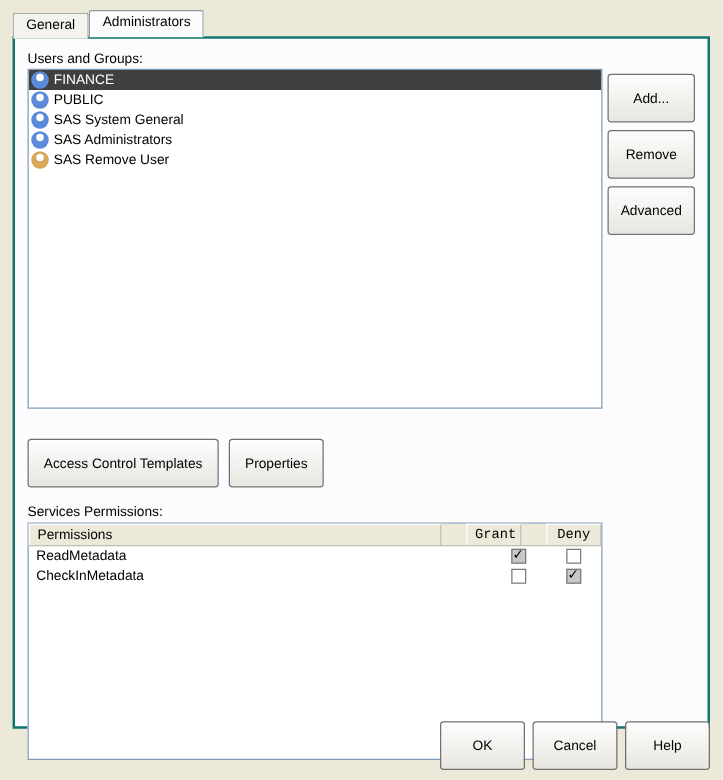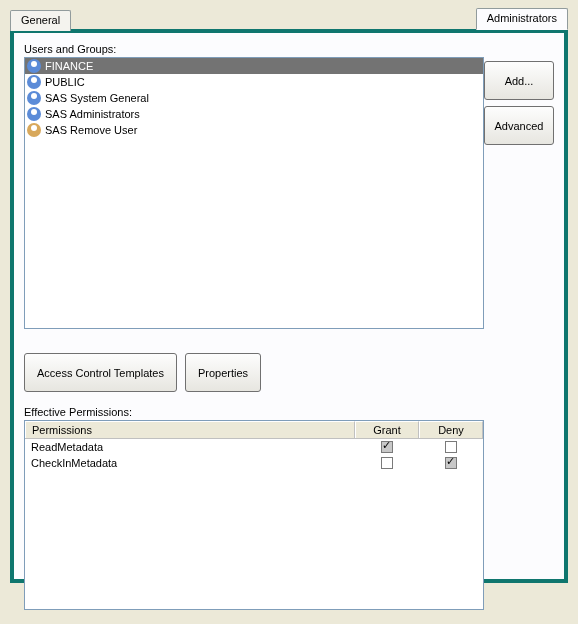--- a/index.html
+++ b/index.html
@@ -1,39 +1,39 @@
 <!DOCTYPE html>
 <html><head>
 <meta charset="utf-8">
 <style>
 * { box-sizing: border-box; margin: 0; padding: 0; font-family: Tahoma, Arial, sans-serif; font-size: 11px; }
 body { background: #ece9d8; width: 578px; height: 624px; overflow: hidden; }
 .dialog { position: relative; width: 578px; height: 624px; padding: 8px 10px; }
-.tabs { display: flex; position: relative; z-index: 2; justify-content: space-between; }
+.tabs { display: flex; position: relative; z-index: 2; }
 .tab { padding: 3px 10px 3px 10px; border: 1px solid #919b9c; border-bottom: none; background: #ece9d8; margin-right: 0; cursor: default; border-radius: 2px 2px 0 0; position: relative; }
 .tab.inactive { background: #f4f3ee; top: 2px; }
 .tab.active { background: #fcfcfe; top: 0; padding-bottom: 5px; z-index: 3; border-bottom: 1px solid #fcfcfe; margin-bottom: -1px;}
-.panel { border: 4px solid #0f766e; background: #fcfcfe; padding: 10px 10px; height: 554px; position: relative; }
+.panel { border: 2px solid #0f766e; background: #fcfcfe; padding: 10px 10px; height: 554px; position: relative; }
 .label { color: #000; margin-bottom: 2px; }
 .list-box { border: 1px solid #7f9db9; background: #fff; width: 460px; height: 272px; overflow: auto; }
 .list-row { display: flex; align-items: center; height: 16px; padding: 0 2px; gap: 4px; }
-.list-row.selected { background: #737373; color: #fff; }
+.list-row.selected { background: #404040; color: #fff; }
 .icon-group, .icon-user { width: 14px; height: 14px; display: inline-block; background: #5b8bd8; border-radius: 50%; position: relative; flex-shrink:0; }
 .icon-user { background: #d8a85b; }
 .icon-group::before, .icon-user::before { content: ""; position:absolute; width:6px; height:6px; background:#fff; border-radius:50%; top:2px; left:4px; }
 .side-btns { position: absolute; right: 10px; top: 28px; display: flex; flex-direction: column; gap: 6px; }
 .btn { border: 1px solid #707070; background: linear-gradient(#fdfdfd,#e7e6e0); padding: 2px 8px; min-width: 70px; height: 39px; cursor: default; border-radius: 3px; text-align: center; }
 .below-list { display: flex; gap: 8px; margin-top: 24px; }
 .below-list .btn { min-width: auto; padding: 2px 12px; }
 .eff-label { margin-top: 14px; }
 .perm-table { border: 1px solid #7f9db9; background: #fff; width: 460px; height: 190px; }
-.perm-header { display: flex; background: #ece9d8; border-bottom: 1px solid #c0c0c0; }
+.perm-header { display: flex; background: #ece9d8; border-bottom: 1px solid #c0c0c0; gap: 20px; }
 .perm-header .hcell { border-right: 1px solid #c0c0c0; border-top: 1px solid #fff; border-left: 1px solid #fff; padding: 2px 6px; text-align: left; }
 .col-perm { flex: 1; }
-.col-grant, .col-deny { width: 64px; text-align: center !important; }
+.col-grant, .col-deny { width: 44px; text-align: center !important; font-family: Liberation Mono, monospace; }
 .perm-row { display: flex; height: 16px; align-items: center; }
 .perm-row .pcell { padding: 0 6px; }
 .perm-row .col-grant, .perm-row .col-deny { display:flex; justify-content:center; align-items:center; }
 .chk { width: 12px; height: 12px; border: 1px solid #7a7a7a; background: #fff; display:inline-block; position:relative; }
 .chk.checked { background: #c8c8c8; }
 .chk.checked::after { content: "✓"; position:absolute; top:-3px; left:0; font-size:11px; color:#000; }
 .footer { position: absolute; bottom: 8px; right: 10px; display: flex; gap: 6px; }
 .footer .btn { min-width: 68px; }
 </style>
 </head>
@@ -64,29 +64,30 @@
           <span>SAS Administrators</span>
         </div>
         <div class="list-row">
           <span class="icon-user"></span>
           <span>SAS Remove User</span>
         </div>
       </div>
 
     <div class="side-btns">
       <button class="btn">Add...</button>
+      <button class="btn">Remove</button>
       <button class="btn">Advanced</button>
     </div>
 
     <div class="below-list">
       <button class="btn">Access Control Templates</button>
       <button class="btn">Properties</button>
     </div>
 
-    <div class="label eff-label">Effective Permissions:</div>
+    <div class="label eff-label">Services Permissions:</div>
 
     <div class="perm-table">
       <div class="perm-header">
         <div class="hcell col-perm">Permissions</div>
         <div class="hcell col-grant">Grant</div>
         <div class="hcell col-deny">Deny</div>
       </div>
       <div id="perm-body">
           <div class="perm-row">
             <div class="pcell col-perm">ReadMetadata</div>
@@ -103,13 +104,18 @@
               <span class="chk"></span>
             </div>
             <div class="pcell col-deny">
               <span class="chk checked"></span>
             </div>
           </div>
         </div>
     </div>
   </div>
 
+  <div class="footer">
+    <button class="btn">OK</button>
+    <button class="btn">Cancel</button>
+    <button class="btn">Help</button>
+  </div>
 </div>
 
 </body></html>

